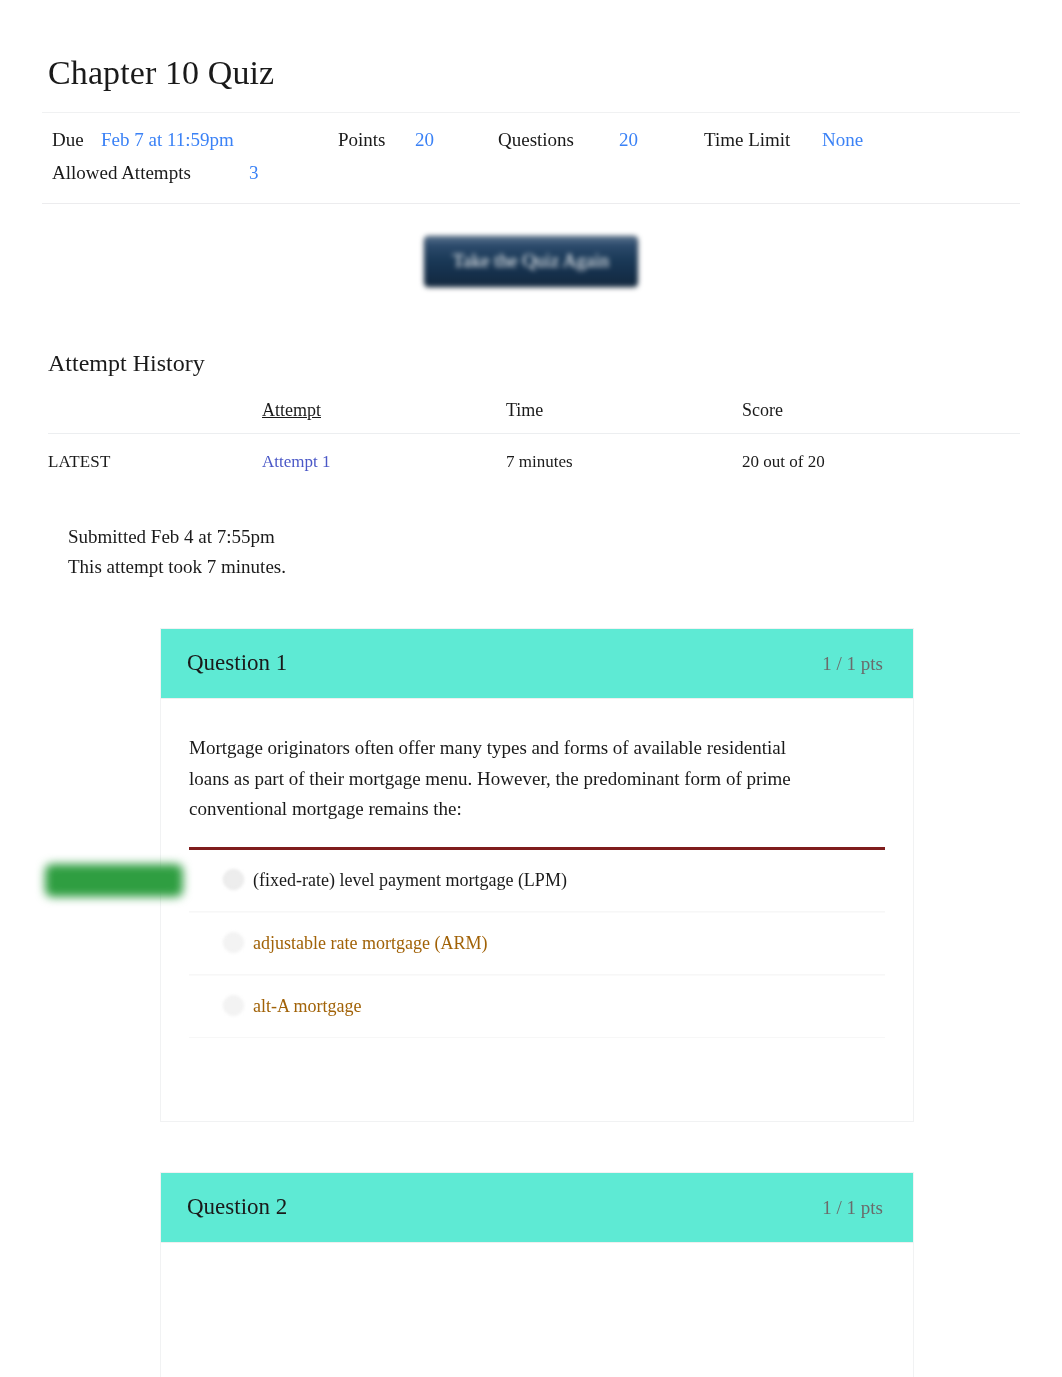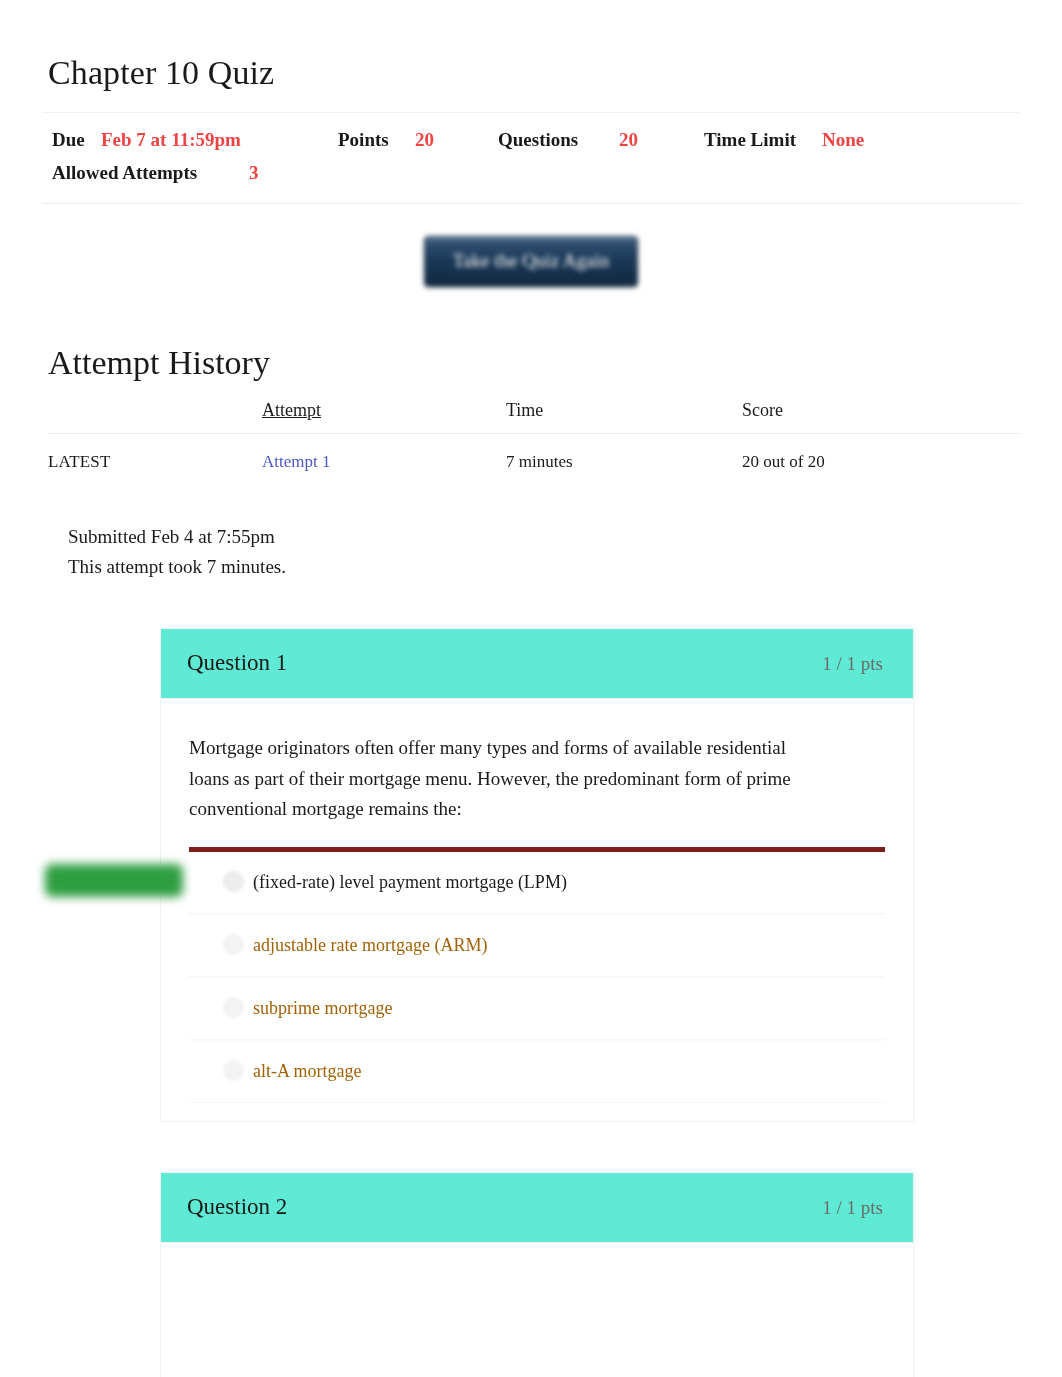--- a/index.html
+++ b/index.html
@@ -46,24 +46,23 @@
     border-top: 1px solid #f0f1f2;
     border-bottom: 1px solid #ececee;
   }
   .meta-row {
     position: relative;
     height: 33px;
     line-height: 33px;
     font-size: 19px;
     color: #1a1a1a;
     white-space: nowrap;
-    font-weight: bold;
   }
   .meta-label { color: #1a1a1a; }
-  .meta-value { color: #ef4444; }
+  .meta-value { color: #3b82f6; }
 
   .m-due-label   { position: absolute; left: 10px; }
   .m-due-value   { position: absolute; left: 59px; }
   .m-pts-label   { position: absolute; left: 296px; }
   .m-pts-value   { position: absolute; left: 373px; }
   .m-q-label     { position: absolute; left: 456px; }
   .m-q-value     { position: absolute; left: 577px; }
   .m-tl-label    { position: absolute; left: 662px; }
   .m-tl-value    { position: absolute; left: 780px; }
   .m-att-label   { position: absolute; left: 10px; }
@@ -92,21 +91,21 @@
     filter: blur(2.4px);
     cursor: pointer;
     user-select: none;
   }
 
   
   .attempt-history-heading {
     position: absolute;
     left: 48px;
     top: 346px;
-    font-size: 34px;
+    font-size: 24px;
     line-height: 34px;
     color: #1a1a1a;
   }
 
   .history-table {
     position: absolute;
     left: 48px;
     top: 396px;
     width: 972px;
     border-collapse: collapse;
@@ -214,21 +213,21 @@
   .answers {
     position: relative;
     margin-top: 22px;
   }
   .answer-row {
     position: relative;
     height: 61px;
     border-top: 1px solid #fafafa;
     border-bottom: 1px solid #f7f7f7;
   }
-  .answer-row:first-child { border-top: 5px solid #7f1d1d; }
+  .answer-row:first-child { border-top: 3px solid #7f1d1d; }
 
   .answer-radio {
     position: absolute;
     left: 34px;
     top: 19px;
     width: 19px;
     height: 19px;
     border-radius: 50%;
     background: #f3f3f3;
     border: 1px solid #f0f0f0;
@@ -332,24 +331,20 @@
         <div class="answer-row selected">
           <span class="answer-radio"></span>
           <span class="answer-text">(fixed-rate) level payment mortgage (LPM)</span>
         </div>
         <div class="answer-row">
           <span class="answer-radio"></span>
           <span class="answer-text">adjustable rate mortgage (ARM)</span>
         </div>
         <div class="answer-row">
           <span class="answer-radio"></span>
-          <span class="answer-text">subprime mortgage</span>
-        </div>
-        <div class="answer-row">
-          <span class="answer-radio"></span>
           <span class="answer-text">alt-A mortgage</span>
         </div>
       </div>
     </div>
   </div>
 
   <div class="correct-marker"></div>
 
   <div class="question-card" id="question-2">
     <div class="question-header">

